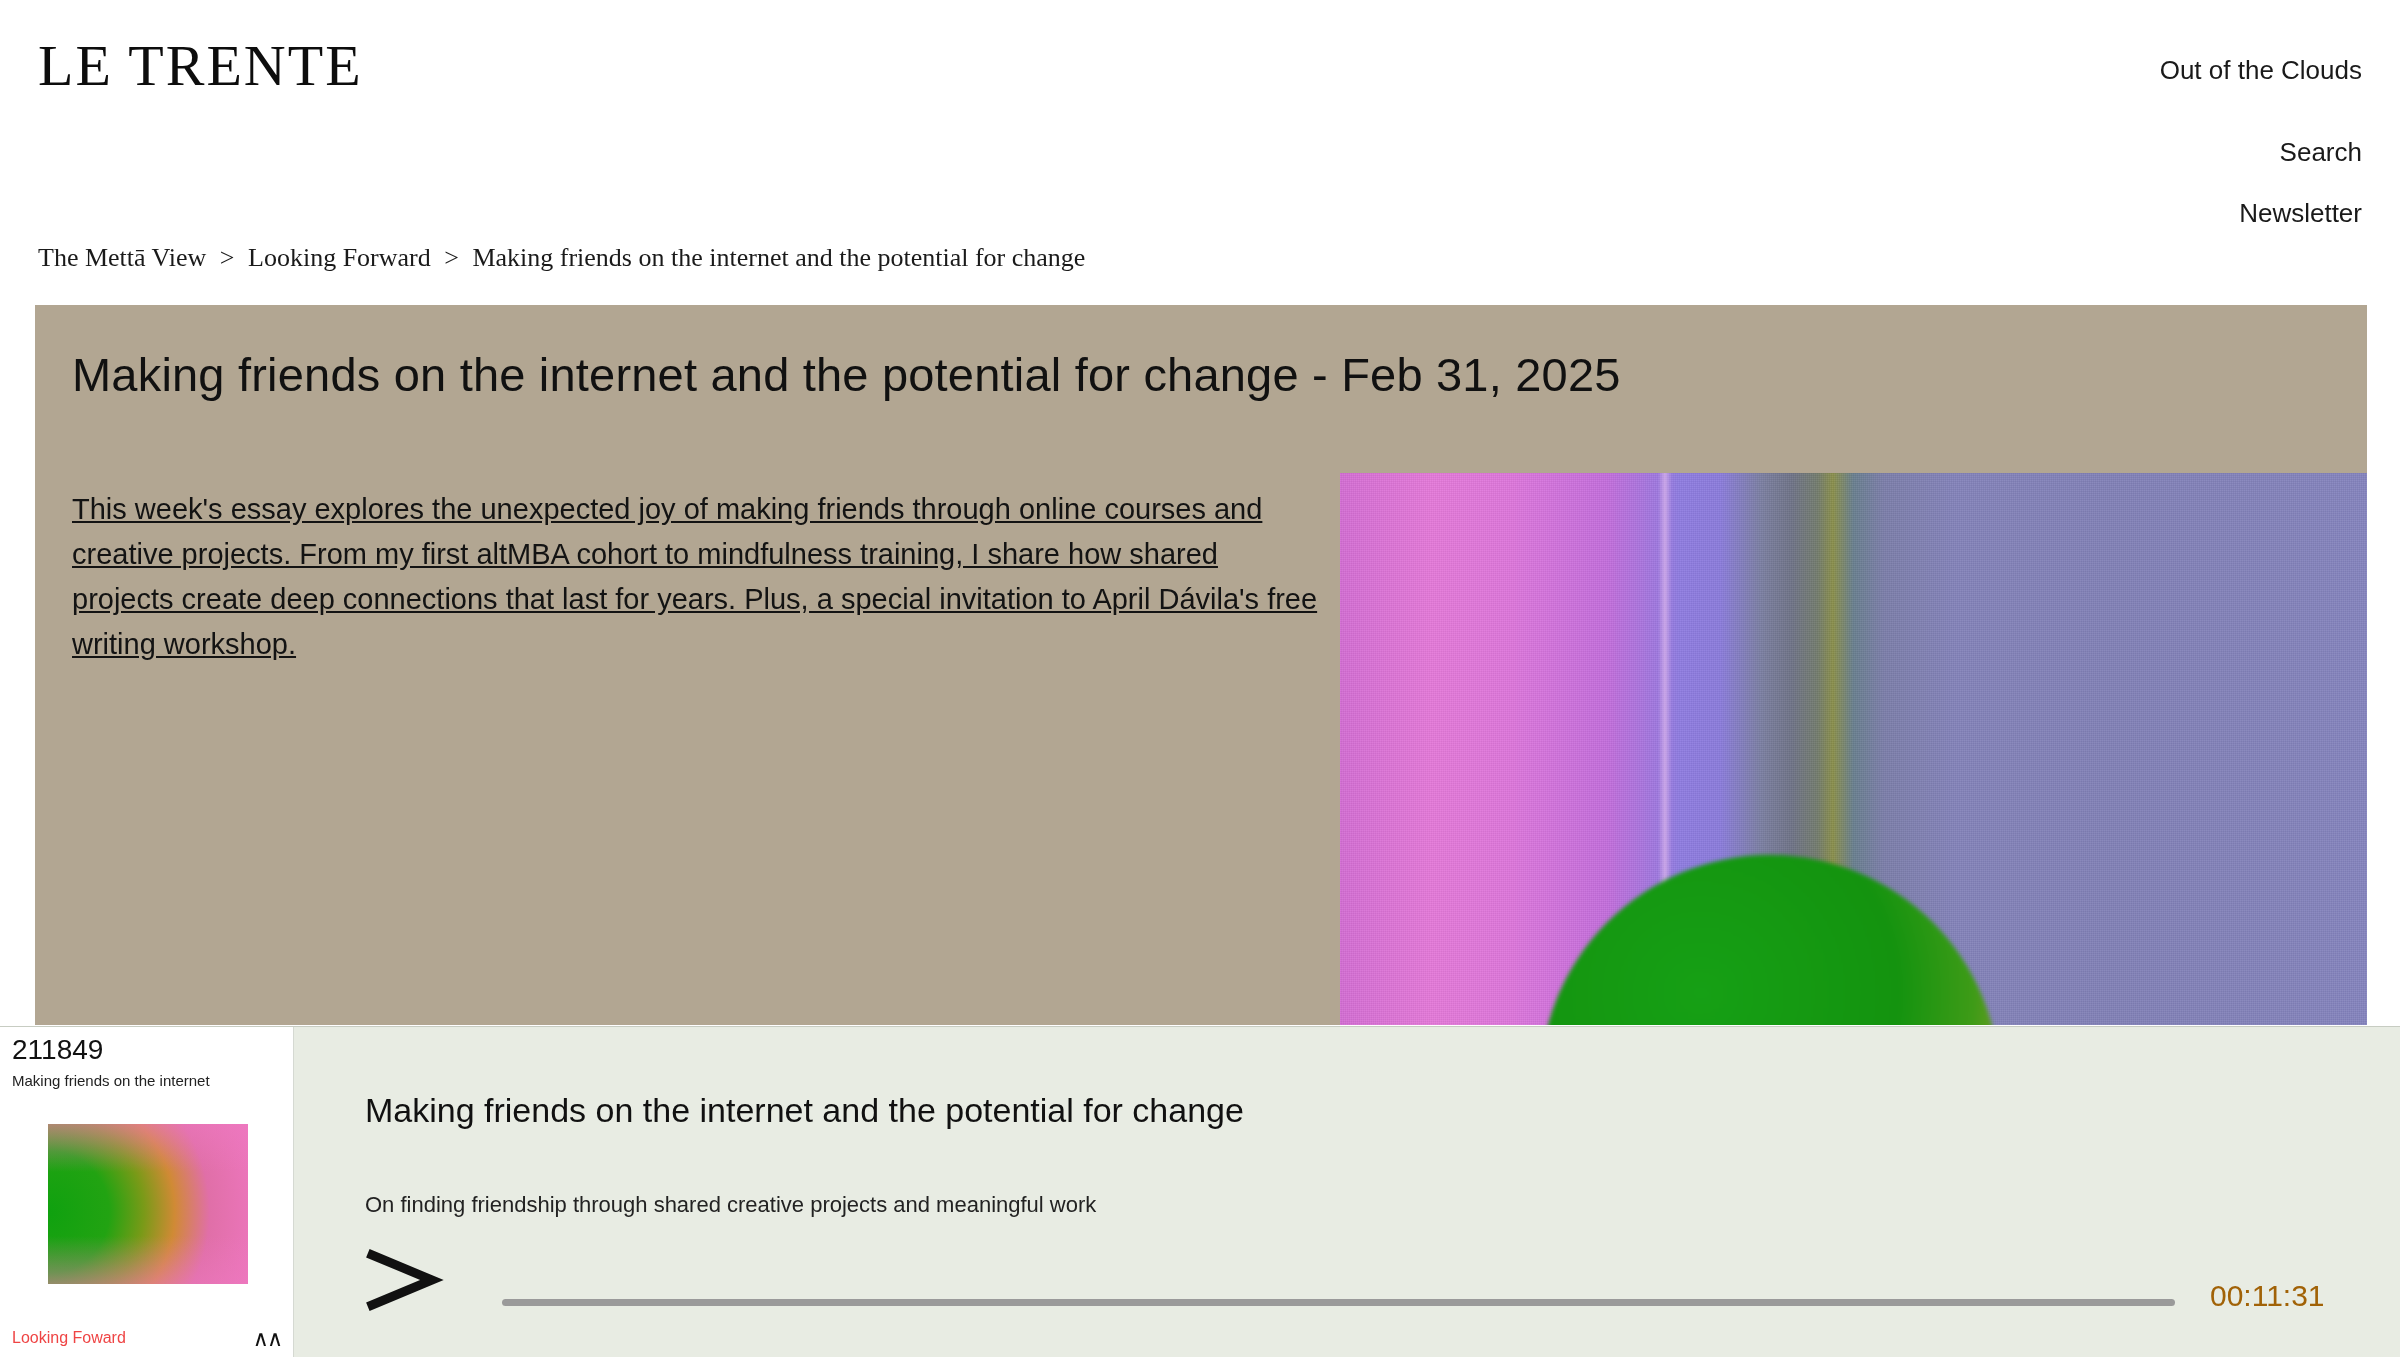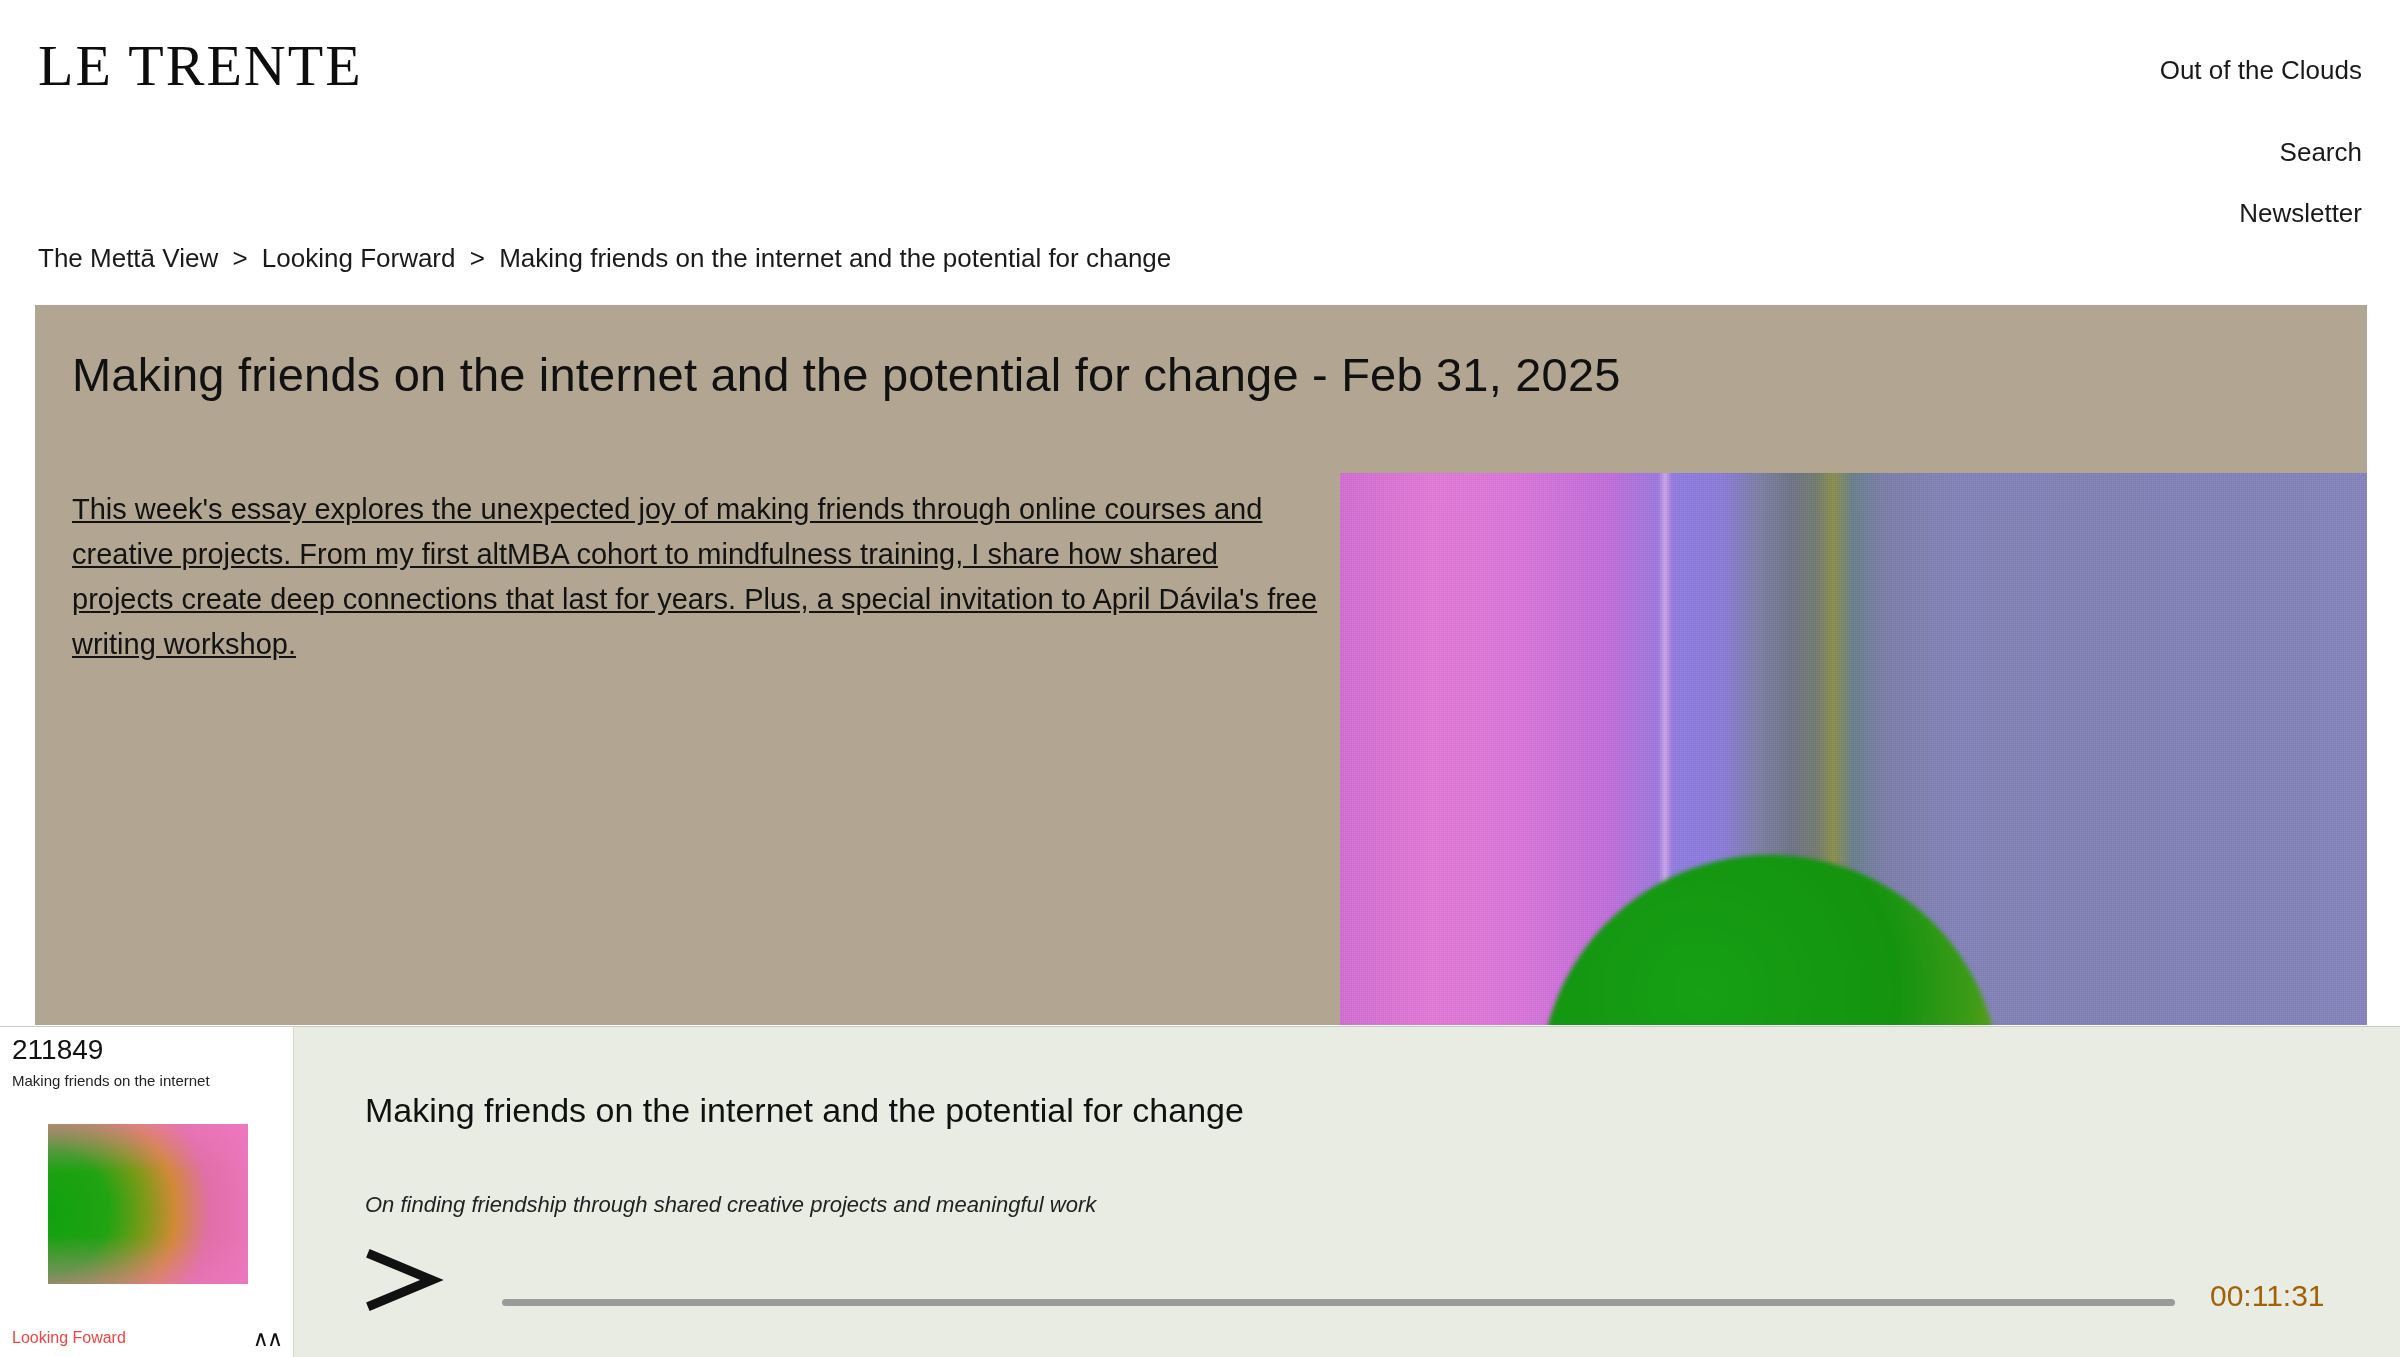--- a/index.html
+++ b/index.html
@@ -56,20 +56,21 @@
   }
 
   
   .breadcrumb {
     position: absolute;
     left: 38px;
     top: 243px;
     font-size: 26px;
     color: #1a1a1a;
     white-space: nowrap;
+    font-family: Liberation Serif, serif;
   }
   .breadcrumb a {
     color: #1a1a1a;
     text-decoration: none;
   }
   .breadcrumb .sep {
     margin: 0 7px;
     color: #1a1a1a;
   }
   .breadcrumb .current {
@@ -246,21 +247,20 @@
     color: #111;
     white-space: nowrap;
   }
   .player-subtitle {
     position: absolute;
     left: 365px;
     top: 165px;
     font-size: 22px;
     color: #222;
     white-space: nowrap;
-    font-style: italic;
   }
   .play-button {
     position: absolute;
     left: 366px;
     top: 222px;
     width: 80px;
     height: 62px;
     cursor: pointer;
   }
   .play-button svg { display: block; }

